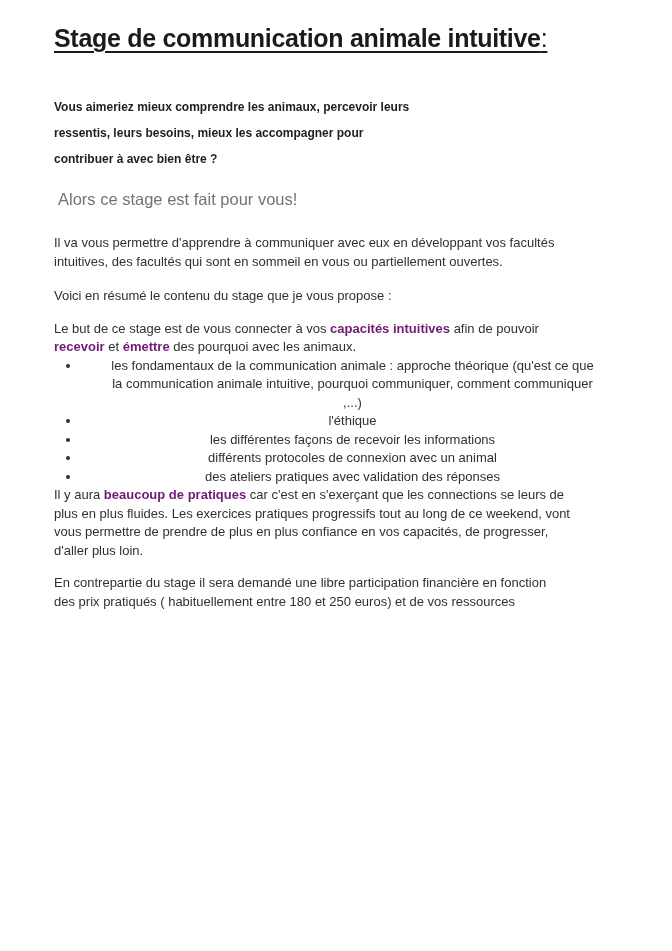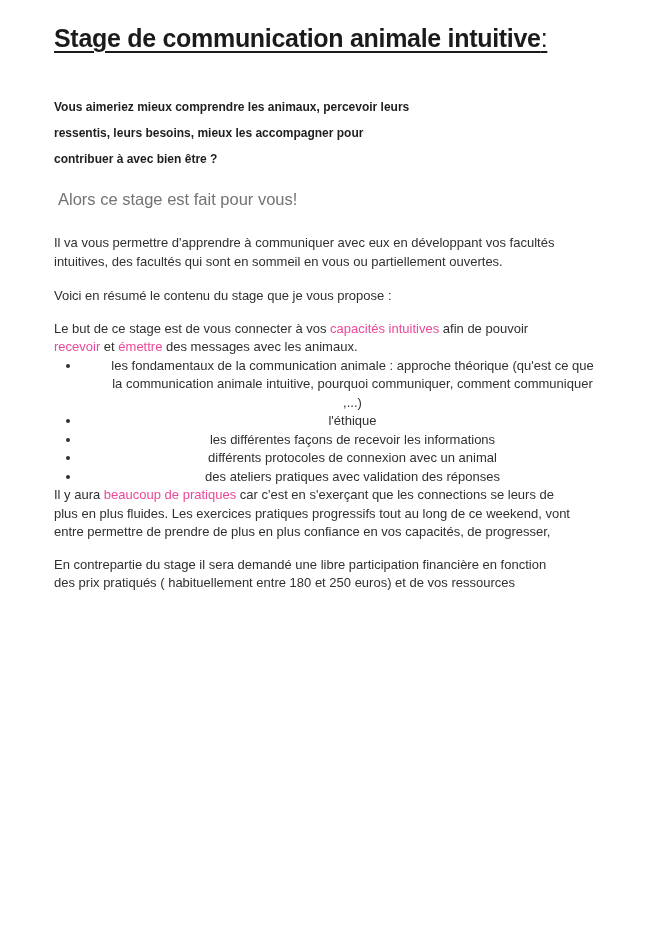--- a/index.html
+++ b/index.html
@@ -56,22 +56,22 @@
     font-size: 13px;
     line-height: 18.5px;
     color: #303030;
   }
   .para { margin: 0; }
   .para-gap-lg { margin-top: 24px; }
   .para-gap-md { margin-top: 16px; }
   .para-gap-sm { margin-top: 14px; }
   .line { white-space: nowrap; }
   .b {
-    font-weight: 400;
-    color: #ec4899;
+    font-weight: 700;
+    color: #701a75;
   }
   ul.topics {
     margin: 0;
     padding: 0 0 0 27px;
     list-style: disc;
   }
   ul.topics li {
     margin: 0;
     padding: 0;
     text-align: center;
@@ -98,21 +98,21 @@
       <div class="line">Il va vous permettre d'apprendre à communiquer avec eux en développant vos facultés</div>
       <div class="line">intuitives, des facultés qui sont en sommeil en vous ou partiellement ouvertes.</div>
     </div>
 
     <div class="para para-gap-md">
       <div class="line">Voici en résumé le contenu du stage que je vous propose :</div>
     </div>
 
     <div class="para para-gap-sm">
       <div class="line"><span>Le but de ce stage est de vous connecter à vos </span><span class="b">capacités intuitives</span><span> afin de pouvoir</span></div>
-      <div class="line"><span class="b">recevoir</span><span> et </span><span class="b">émettre</span><span> des messages avec les animaux.</span></div>
+      <div class="line"><span class="b">recevoir</span><span> et </span><span class="b">émettre</span><span> des pourquoi avec les animaux.</span></div>
     </div>
 
     <ul class="topics">
       <li>
         <div class="line">les fondamentaux de la communication animale : approche théorique (qu'est ce que</div>
         <div class="line">la communication animale intuitive, pourquoi communiquer, comment communiquer</div>
         <div class="line">,...)</div>
       </li>
       <li>
         <div class="line">l'éthique</div>
@@ -124,21 +124,22 @@
         <div class="line">différents protocoles de connexion avec un animal</div>
       </li>
       <li>
         <div class="line">des ateliers pratiques avec validation des réponses</div>
       </li>
     </ul>
 
     <div class="para">
       <div class="line"><span>Il y aura </span><span class="b">beaucoup de pratiques</span><span> car c'est en s'exerçant que les connections se leurs de</span></div>
       <div class="line">plus en plus fluides. Les exercices pratiques progressifs tout au long de ce weekend, vont</div>
-      <div class="line">entre permettre de prendre de plus en plus confiance en vos capacités, de progresser,</div>
+      <div class="line">vous permettre de prendre de plus en plus confiance en vos capacités, de progresser,</div>
+      <div class="line">d'aller plus loin.</div>
     </div>
 
     <div class="para para-gap-sm">
       <div class="line">En contrepartie du stage il sera demandé une libre participation financière en fonction</div>
       <div class="line">des prix pratiqués ( habituellement entre 180 et 250 euros) et de vos ressources</div>
     </div>
 
   </div>
 </div>
 

